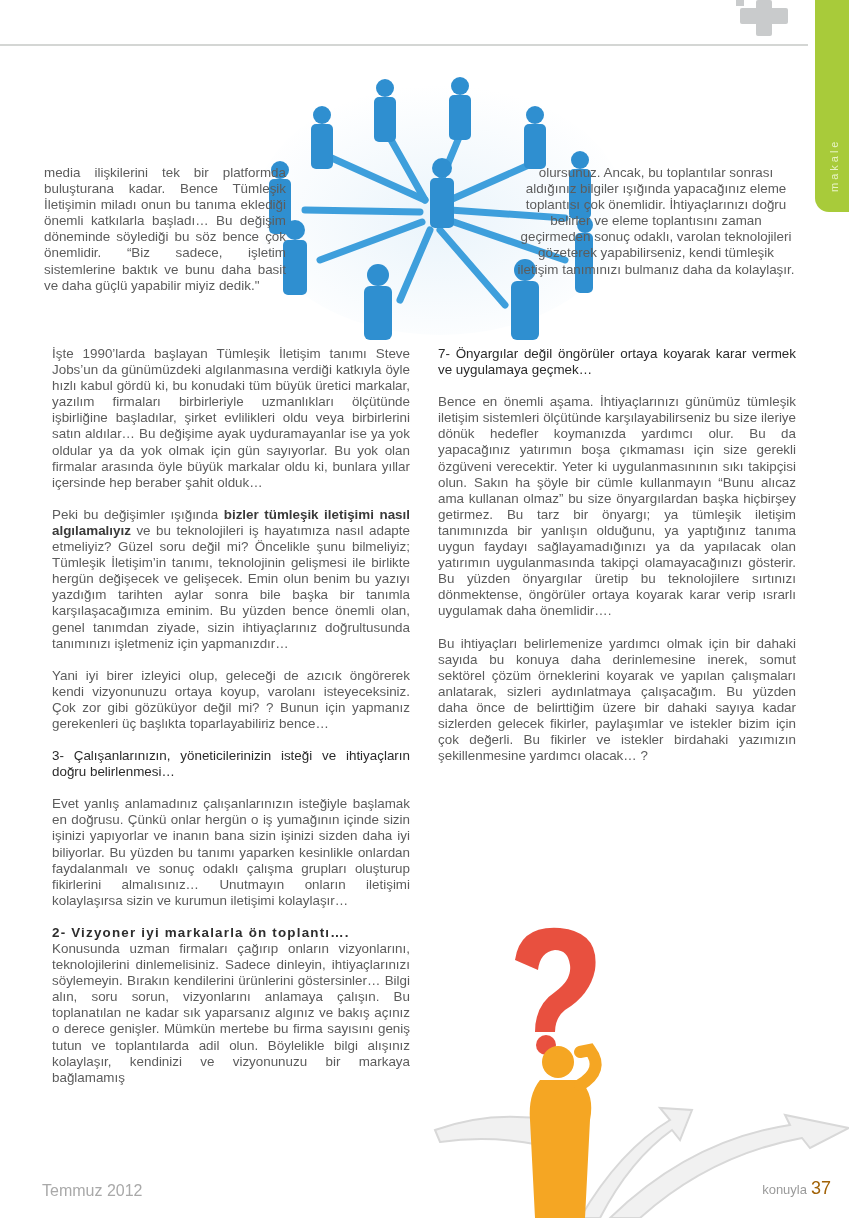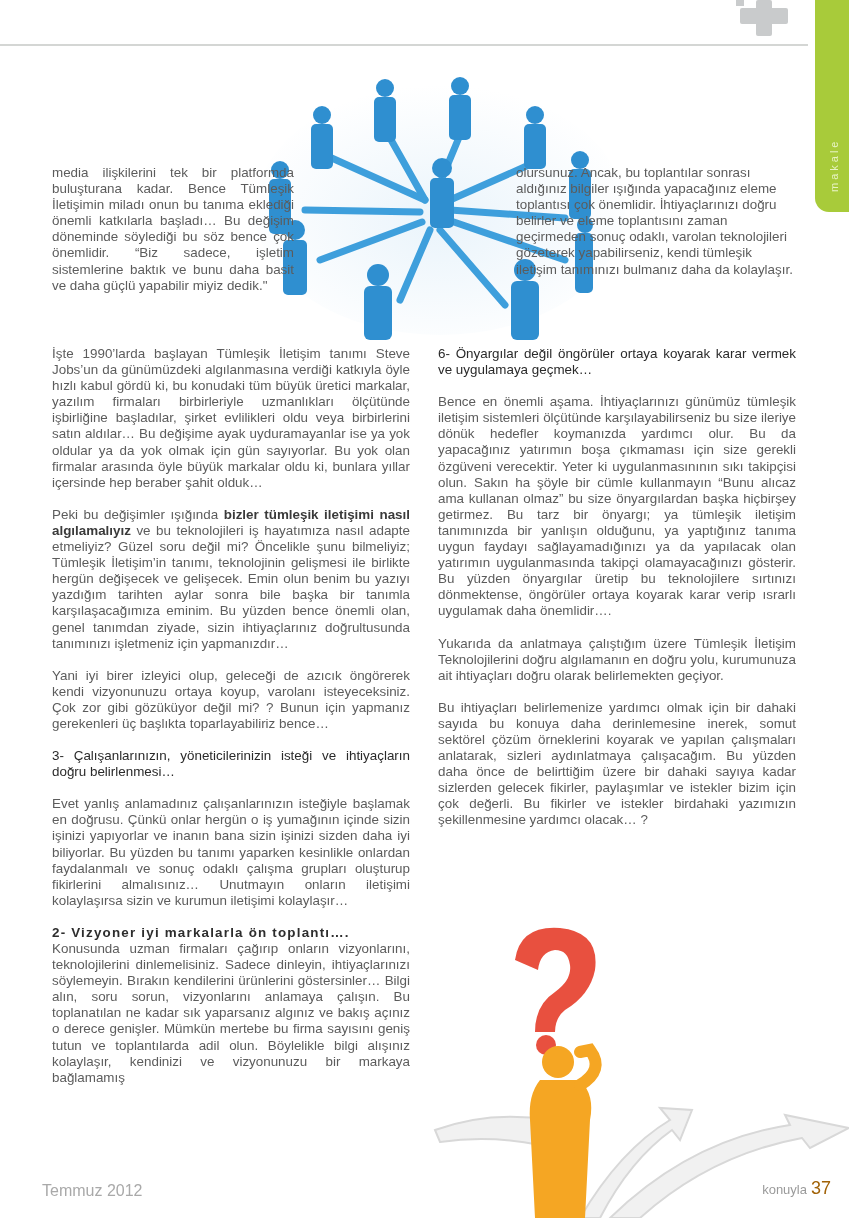--- a/index.html
+++ b/index.html
@@ -18,21 +18,21 @@
     position: absolute; left: 815px; top: 0; width: 34px; height: 212px;
     background: #a8cb3a; border-bottom-left-radius: 14px;
   }
   .tab-label {
     position: absolute; left: 828px; top: 192px; transform-origin: left top; transform: rotate(-90deg);
     color: #e7f3c2; font-size: 11px; letter-spacing: 3px; white-space: nowrap;
   }
   .txt { position: absolute; font-size: 13.4px; line-height: 16.1px; color: #5c5c5c; }
   .txt p { margin: 0; }
   .just { text-align: justify; }
-  .right { text-align: left; }
+  .right { text-align: center; }
   .head { font-weight: bold; color: #2d2d2d; }
   .bold { font-weight: bold; color: #3a3a3a; }
   .network { position: absolute; left: 250px; top: 60px; width: 380px; height: 280px; }
   .qfig { position: absolute; left: 430px; top: 920px; width: 419px; height: 298px; }
   .footer-left { position: absolute; left: 42px; top: 1182px; font-size: 16px; color: #a9a9a9; }
   .footer-right { position: absolute; right: 18px; top: 1178px; font-size: 13px; color: #9a9a9a; }
   .footer-right .num { color: #a16207; font-size: 18px; margin-left: 4px; }
 </style>
 </head>
 <body>
@@ -85,37 +85,36 @@
       <rect x="33" y="180" width="24" height="55" rx="5"></rect>
     <circle cx="335" cy="165" r="8"></circle>
       <rect x="325" y="173" width="18" height="60" rx="5"></rect>
     <circle cx="128" cy="215" r="11"></circle>
       <rect x="114" y="226" width="28" height="54" rx="6"></rect>
     <circle cx="275" cy="210" r="11"></circle>
       <rect x="261" y="221" width="28" height="59" rx="6"></rect>
   </g>
 </svg>
 
-<div class="txt just" style="left:52px; top:165px; width:242px;">media ilişkilerini tek bir platformda buluşturana kadar. Bence Tümleşik İletişimin miladı onun bu tanıma eklediği önemli katkılarla başladı… Bu değişim döneminde söylediği bu söz bence çok önemlidir. “Biz sadece, işletim sistemlerine baktık ve bunu daha basit ve daha güçlü yapabilir miyiz dedik."</div>
+<div class="txt just" style="left:44px; top:165px; width:242px;">media ilişkilerini tek bir platformda buluşturana kadar. Bence Tümleşik İletişimin miladı onun bu tanıma eklediği önemli katkılarla başladı… Bu değişim döneminde söylediği bu söz bence çok önemlidir. “Biz sadece, işletim sistemlerine baktık ve bunu daha basit ve daha güçlü yapabilir miyiz dedik."</div>
 <div class="txt right" style="left:516px; top:165px; width:280px;">olursunuz. Ancak, bu toplantılar sonrası aldığınız bilgiler ışığında yapacağınız eleme toplantısı çok önemlidir. İhtiyaçlarınızı doğru belirler ve eleme toplantısını zaman geçirmeden sonuç odaklı, varolan teknolojileri gözeterek yapabilirseniz, kendi tümleşik iletişim tanımınızı bulmanız daha da kolaylaşır.</div>
 
 <div class="txt just" style="left:52px; top:346px; width:358px;">
   <p>İşte 1990’larda başlayan Tümleşik İletişim tanımı Steve Jobs’un da günümüzdeki algılanmasına verdiği katkıyla öyle hızlı kabul gördü ki, bu konudaki tüm büyük üretici markalar, yazılım firmaları birbirleriyle uzmanlıkları ölçütünde işbirliğine başladılar, şirket evlilikleri oldu veya birbirlerini satın aldılar… Bu değişime ayak uyduramayanlar ise ya yok oldular ya da yok olmak için gün sayıyorlar. Bu yok olan firmalar arasında öyle büyük markalar oldu ki, bunlara yıllar içersinde hep beraber şahit olduk…</p>
   <p style="margin-top:16px;"><span>Peki bu değişimler ışığında </span><span class="bold">bizler tümleşik iletişimi nasıl algılamalıyız</span><span> ve bu teknolojileri iş hayatımıza nasıl adapte etmeliyiz? Güzel soru değil mi? Öncelikle şunu bilmeliyiz; Tümleşik İletişim’in tanımı, teknolojinin gelişmesi ile birlikte hergün değişecek ve gelişecek. Emin olun benim bu yazıyı yazdığım tarihten aylar sonra bile başka bir tanımla karşılaşacağımıza eminim. Bu yüzden bence önemli olan, genel tanımdan ziyade, sizin ihtiyaçlarınız doğrultusunda tanımınızı işletmeniz için yapmanızdır…</span></p>
   <p style="margin-top:16px;">Yani iyi birer izleyici olup, geleceği de azıcık öngörerek kendi vizyonunuzu ortaya koyup, varolanı isteyeceksiniz. Çok zor gibi gözüküyor değil mi? ? Bunun için yapmanız gerekenleri üç başlıkta toparlayabiliriz bence…</p>
   <p class="head" style="margin-top:16px; font-weight:normal; color:#2a2a2a;">3- Çalışanlarınızın, yöneticilerinizin isteği ve ihtiyaçların doğru belirlenmesi…</p>
   <p style="margin-top:16px;">Evet yanlış anlamadınız çalışanlarınızın isteğiyle başlamak en doğrusu. Çünkü onlar hergün o iş yumağının içinde sizin işinizi yapıyorlar ve inanın bana sizin işinizi sizden daha iyi biliyorlar. Bu yüzden bu tanımı yaparken kesinlikle onlardan faydalanmalı ve sonuç odaklı çalışma grupları oluşturup fikirlerini almalısınız… Unutmayın onların iletişimi kolaylaşırsa sizin ve kurumun iletişimi kolaylaşır…</p>
   <p class="head" style="margin-top:16px; letter-spacing:1.2px;">2- Vizyoner iyi markalarla ön toplantı….</p>
   <p>Konusunda uzman firmaları çağırıp onların vizyonlarını, teknolojilerini dinlemelisiniz. Sadece dinleyin, ihtiyaçlarınızı söylemeyin. Bırakın kendilerini ürünlerini göstersinler… Bilgi alın, soru sorun, vizyonlarını anlamaya çalışın. Bu toplanatılan ne kadar sık yaparsanız algınız ve bakış açınız o derece genişler. Mümkün mertebe bu firma sayısını geniş tutun ve toplantılarda adil olun. Böylelikle bilgi alışınız kolaylaşır, kendinizi ve vizyonunuzu bir markaya bağlamamış</p>
 </div>
 
 <div class="txt just" style="left:438px; top:346px; width:358px;">
-  <p class="head" style="font-weight:normal; color:#2a2a2a;">6- Önyargılar değil öngörüler ortaya koyarak karar vermek ve uygulamaya geçmek…</p>
+  <p class="head" style="font-weight:normal; color:#2a2a2a;">7- Önyargılar değil öngörüler ortaya koyarak karar vermek ve uygulamaya geçmek…</p>
   <p style="margin-top:16px;">Bence en önemli aşama. İhtiyaçlarınızı günümüz tümleşik iletişim sistemleri ölçütünde karşılayabilirseniz bu size ileriye dönük hedefler koymanızda yardımcı olur. Bu da yapacağınız yatırımın boşa çıkmaması için size gerekli özgüveni verecektir. Yeter ki uygulanmasınının sıkı takipçisi olun. Sakın ha şöyle bir cümle kullanmayın “Bunu alıcaz ama kullanan olmaz” bu size önyargılardan başka hiçbirşey getirmez. Bu tarz bir önyargı; ya tümleşik iletişim tanımınızda bir yanlışın olduğunu, ya yaptığınız tanıma uygun faydayı sağlayamadığınızı ya da yapılacak olan yatırımın uygulanmasında takipçi olamayacağınızı gösterir. Bu yüzden önyargılar üretip bu teknolojilere sırtınızı dönmektense, öngörüler ortaya koyarak karar verip ısrarlı uygulamak daha önemlidir….</p>
-  <p style="margin-top:16px;">Yukarıda da anlatmaya çalıştığım üzere Tümleşik İletişim Teknolojilerini doğru algılamanın en doğru yolu, kurumunuza ait ihtiyaçları doğru olarak belirlemekten geçiyor.</p>
   <p style="margin-top:16px;">Bu ihtiyaçları belirlemenize yardımcı olmak için bir dahaki sayıda bu konuya daha derinlemesine inerek, somut sektörel çözüm örneklerini koyarak ve yapılan çalışmaları anlatarak, sizleri aydınlatmaya çalışacağım. Bu yüzden daha önce de belirttiğim üzere bir dahaki sayıya kadar sizlerden gelecek fikirler, paylaşımlar ve istekler bizim için çok değerli. Bu fikirler ve istekler birdahaki yazımızın şekillenmesine yardımcı olacak… ?</p>
 </div>
 
 <svg class="qfig" viewBox="0 0 419 298">
   <g fill="#f1f1f1" stroke="#d8d8d8" stroke-width="2">
     <path d="M5 210 Q60 190 120 200 L130 190 L110 225 Q60 215 10 222 Z"></path>
     <path d="M150 298 Q190 230 240 200 L230 188 L262 190 L250 220 L242 210 Q200 240 170 298 Z"></path>
     <path d="M180 298 Q260 220 360 205 L355 195 L419 208 L380 228 L372 218 Q280 235 210 298 Z"></path>
   </g>
   <path d="M85 40 Q90 5 130 8 Q170 12 165 50 Q160 75 135 90 Q125 98 125 112 L105 112 Q105 85 125 72 Q142 60 140 45 Q138 30 125 30 Q110 32 108 50 Z" fill="#e8503f"></path>

